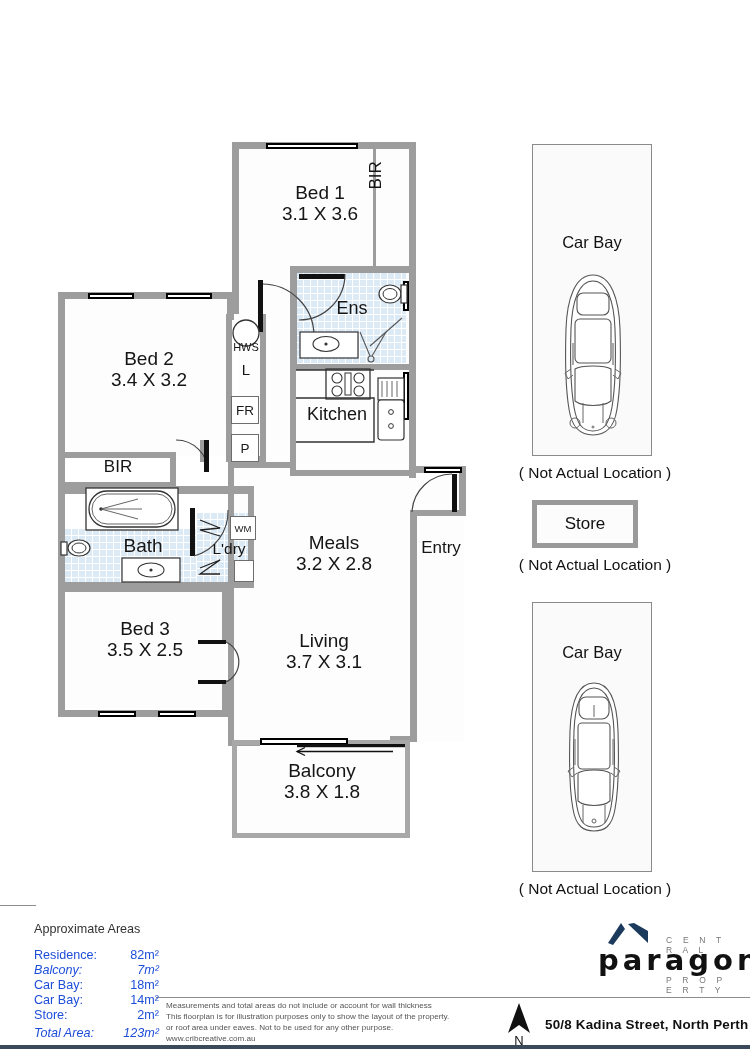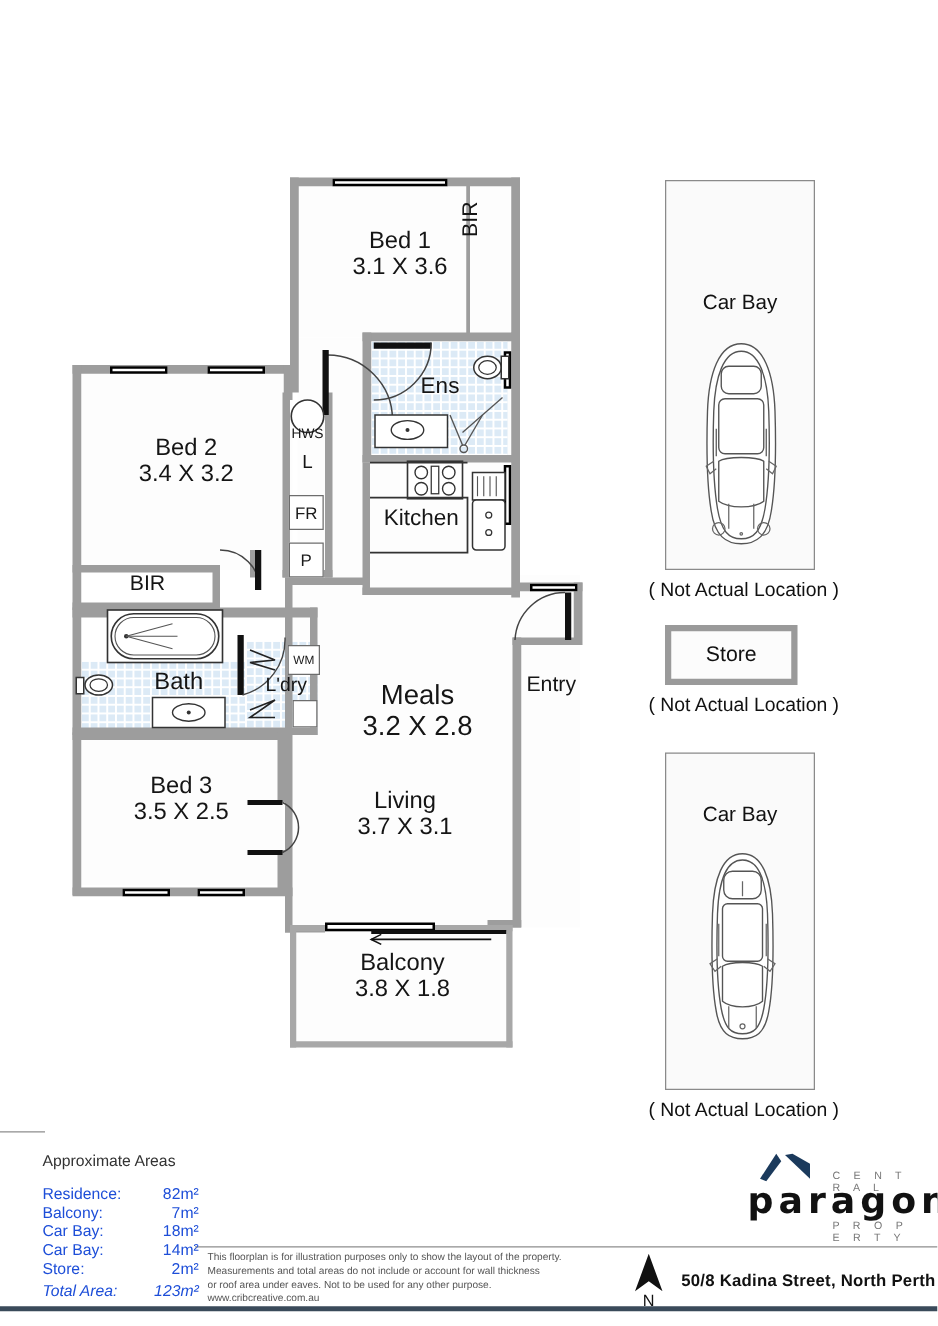--- a/index.html
+++ b/index.html
@@ -277,21 +277,21 @@
     </div>
     <div class="lbl" style="left:98px;top:535px;width:90px;font-size:19px;">
       <span>Bath</span>
     </div>
     <div class="lbl" style="left:198px;top:540px;width:62px;font-size:15.5px;">
       <span>L'dry</span>
     </div>
     <div class="lbl" style="left:286px;top:404px;width:102px;font-size:18px;">
       <span>Kitchen</span>
     </div>
-    <div class="lbl" style="left:268px;top:544px;width:132px;font-size:22px;">
+    <div class="lbl" style="left:268px;top:532px;width:132px;font-size:19px;">
       <span class="rn">Meals</span>
       <span class="rd">3.2 X 2.8</span>
     </div>
     <div class="lbl" style="left:406px;top:538px;width:70px;font-size:17px;">
       <span>Entry</span>
     </div>
     <div class="lbl" style="left:254px;top:630px;width:140px;font-size:19px;">
       <span class="rn">Living</span>
       <span class="rd">3.7 X 3.1</span>
     </div>
@@ -371,21 +371,21 @@
     <div class="footRule" style="left:-4px;top:0;width:40px;height:1.4px;"></div>
     <div class="footRule" style="left:156px;top:92px;width:594px;height:1.4px;"></div>
     <div class="footRule" style="left:0;top:140px;width:750px;height:4px;background:#3a4a5a;"></div>
 
     <div class="areaTitle" style="left:34px;top:17px;">Approximate Areas</div>
 
     <div class="areaRow" style="left:34px;top:43px;width:130px;height:15px;">
       <span class="k">Residence:</span>
       <span class="v">82m²</span>
     </div>
-    <div class="areaRow" style="left:34px;top:58px;width:130px;height:15px;">
+    <div class="areaRow" style="left:34px;top:58px;width:130px;height:15px;font-style:italic;">
       <span class="k">Balcony:</span>
       <span class="v">7m²</span>
     </div>
     <div class="areaRow" style="left:34px;top:73px;width:130px;height:15px;">
       <span class="k">Car Bay:</span>
       <span class="v">18m²</span>
     </div>
     <div class="areaRow" style="left:34px;top:88px;width:130px;height:15px;">
       <span class="k">Car Bay:</span>
       <span class="v">14m²</span>
@@ -393,22 +393,22 @@
     <div class="areaRow" style="left:34px;top:103px;width:130px;height:15px;">
       <span class="k">Store:</span>
       <span class="v">2m²</span>
     </div>
     <div class="areaRow" style="left:34px;top:121px;width:130px;height:15px;font-style:italic;">
       <span class="k">Total Area:</span>
       <span class="v">123m²</span>
     </div>
 
     <div class="disc" style="left:166px;top:95px;">
+      <div>Measurements and total areas do not include or account for wall thickness</div>
       <div>This floorplan is for illustration purposes only to show the layout of the property.</div>
-      <div>Measurements and total areas do not include or account for wall thickness</div>
       <div>or roof area under eaves. Not to be used for any other purpose.</div>
       <div>www.cribcreative.com.au</div>
     </div>
 
     <svg class="sv" style="left:503px;top:96px;" width="32" height="46" viewBox="0 0 32 46">
       <path d="M16 2 L27 32 L16 24 L5 32 Z" fill="#111"></path>
       <text x="16" y="44" font-size="13" font-family="Liberation Sans, sans-serif" fill="#111" text-anchor="middle">N</text>
     </svg>
 
     <div class="addr" style="left:545px;top:112px;">50/8 Kadina Street, North Perth</div>

